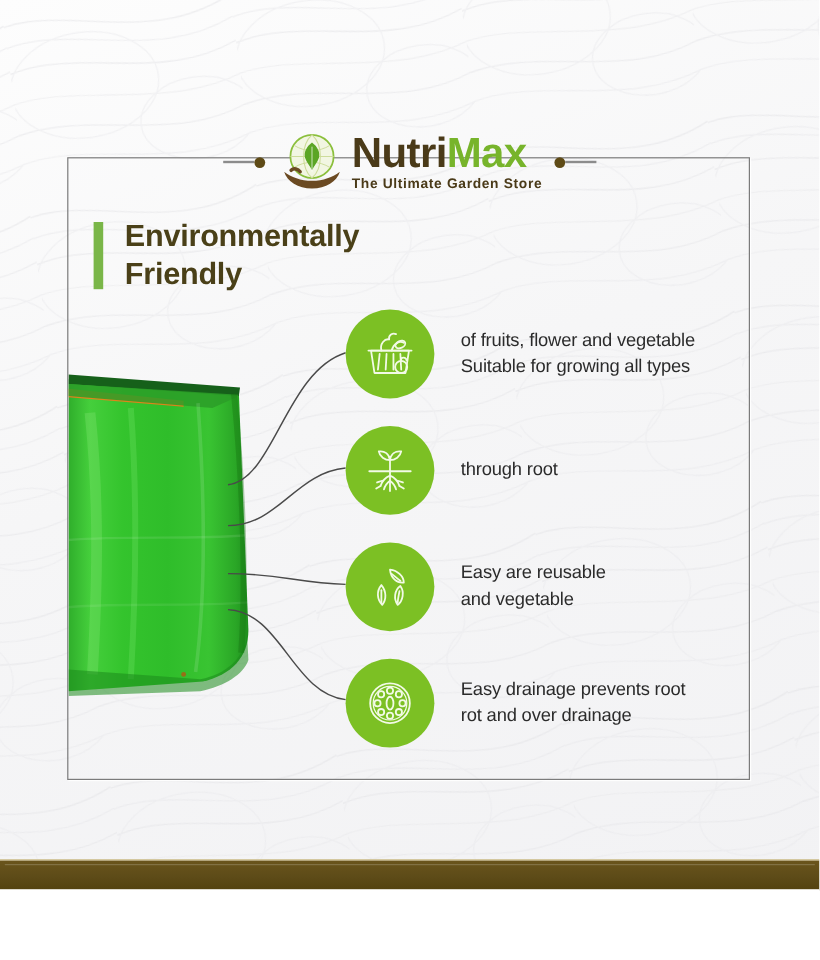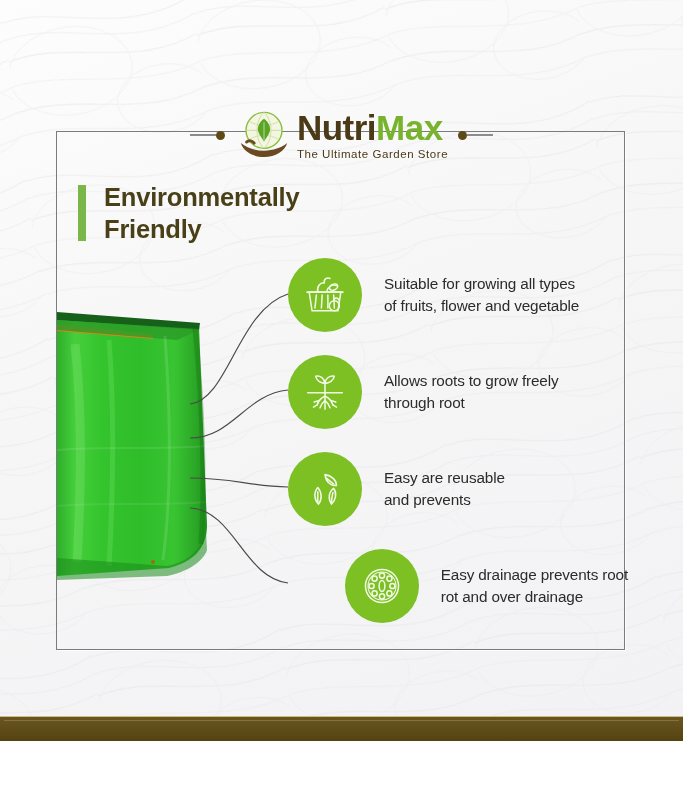--- a/index.html
+++ b/index.html
@@ -87,21 +87,21 @@
     font-size: 35px;
     font-weight: bold;
     line-height: 1;
     letter-spacing: -0.5px;
     white-space: nowrap;
   }
   .brand .nutri { color: #4a3a18; }
   .brand .max { color: #77b42b; }
   .tagline {
     font-size: 11.5px;
-    font-weight: normal;
+    font-weight: bold;
     color: #4a3a18;
     letter-spacing: 0.55px;
     margin-top: 3px;
     white-space: nowrap;
   }
   
   .headline {
     position: absolute;
     left: 78px;
     top: 181px;
@@ -147,21 +147,21 @@
     top: 256px;
     width: 340px;
   }
   .feature {
     display: flex;
     align-items: center;
     gap: 22px;
     height: 77px;
     margin-bottom: 20px;
   }
-  .feature:last-child { margin-bottom: 0; justify-content: flex-end; }
+  .feature:last-child { margin-bottom: 0; }
   .fic {
     width: 74px;
     height: 74px;
     flex: 0 0 74px;
     border-radius: 50%;
     background: #7cc024;
     display: flex;
     align-items: center;
     justify-content: center;
   }
@@ -320,22 +320,22 @@
           <path d="M22 28 C20 20 26 14 31 15"></path>
           <path d="M31 15 C30 10 35 7 39 9"></path>
           <path d="M34 28 C36 20 43 16 48 19"></path>
           <ellipse cx="44" cy="21" rx="6" ry="4" transform="rotate(-25 44 21)"></ellipse>
           <circle cx="45" cy="47" r="7"></circle>
           <path d="M45 40 L45 37"></path>
           <path d="M45 37 C48 35 51 37 51 39"></path>
         </svg>
       </div>
       <div class="ftext">
+        <div>of fruits, flower and vegetable</div>
         <div>Suitable for growing all types</div>
-        <div>of fruits, flower and vegetable</div>
       </div>
     </div>
 
     <div class="feature">
       <div class="fic">
         <svg width="46" height="46" viewBox="0 0 64 64" fill="none" stroke="#f2fae6" stroke-width="2.1" stroke-linecap="round" stroke-linejoin="round">
           <path d="M8 33 L56 33"></path>
           <path d="M32 33 L32 16"></path>
           <path d="M32 20 C26 20 20 16 19 10 C26 9 31 13 32 20 Z"></path>
           <path d="M32 20 C38 20 44 16 45 10 C38 9 33 13 32 20 Z"></path>
@@ -344,39 +344,38 @@
           <path d="M32 38 C37 40 41 44 43 50"></path>
           <path d="M32 44 C28 47 26 50 25 54"></path>
           <path d="M32 44 C36 47 38 50 39 54"></path>
           <path d="M23 44 L17 46"></path>
           <path d="M41 44 L47 46"></path>
           <path d="M21 50 L16 53"></path>
           <path d="M43 50 L48 53"></path>
         </svg>
       </div>
       <div class="ftext">
-        <div>Allows roots to grow freely</div>
         <div>through root</div>
       </div>
     </div>
 
     <div class="feature">
       <div class="fic">
         <svg width="46" height="46" viewBox="0 0 64 64" fill="none" stroke="#f2fae6" stroke-width="2.1" stroke-linecap="round" stroke-linejoin="round">
           <path d="M32 12 C41 13 48 20 48 27 C40 28 33 22 32 12 Z"></path>
           <path d="M34 17 C38 20 41 23 44 25"></path>
           <path d="M22 30 C28 37 28 47 23 53 C17 47 16 37 22 30 Z"></path>
           <path d="M22 36 C22 41 22 46 22 50"></path>
           <path d="M44 31 C49 38 47 48 41 53 C36 46 37 36 44 31 Z"></path>
           <path d="M43 37 C42 42 41 47 41 50"></path>
         </svg>
       </div>
       <div class="ftext">
         <div>Easy are reusable</div>
-        <div>and prevents</div>
+        <div>and vegetable</div>
       </div>
     </div>
 
     <div class="feature">
       <div class="fic">
         <svg width="46" height="46" viewBox="0 0 64 64" fill="none" stroke="#f2fae6" stroke-width="2.1">
           <circle cx="32" cy="32" r="23"></circle>
           <circle cx="32" cy="32" r="19.5" stroke-width="1.4"></circle>
           <ellipse cx="32" cy="32" rx="4" ry="7.5"></ellipse>
           <circle cx="32" cy="17.5" r="3.6"></circle>

